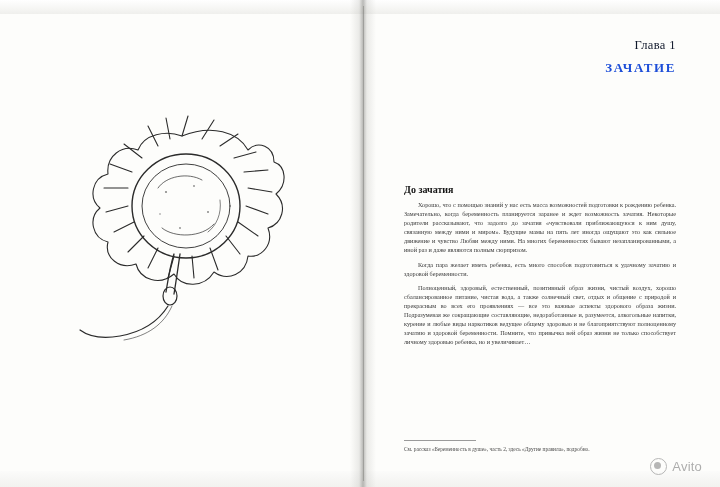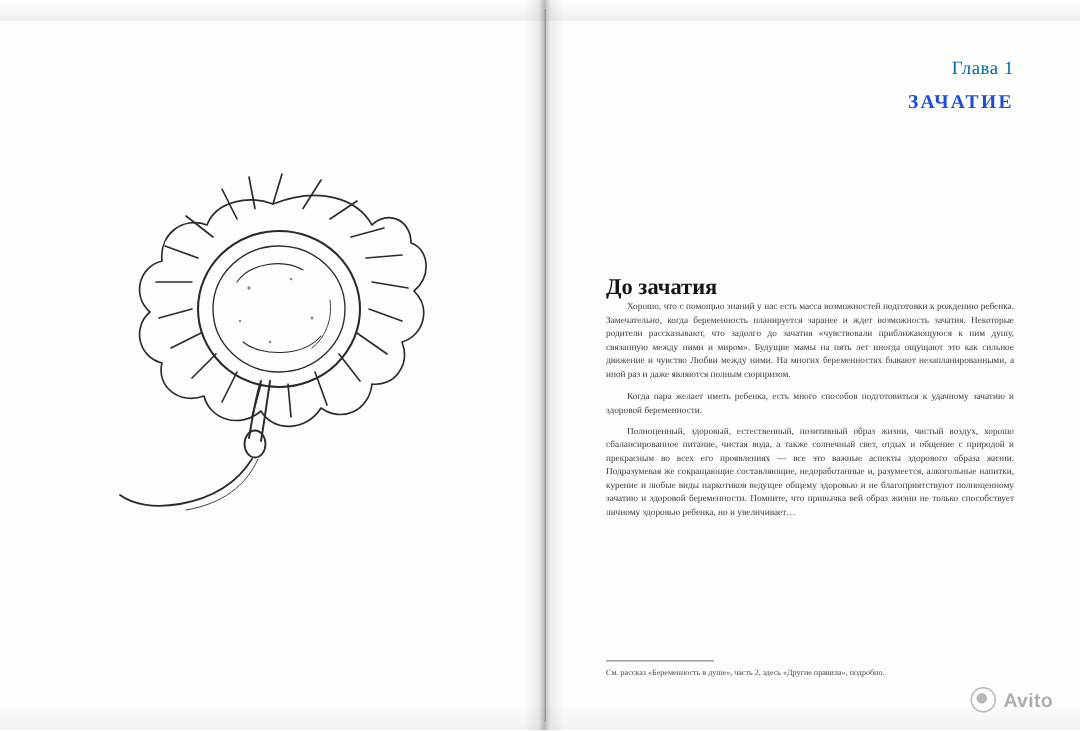--- a/index.html
+++ b/index.html
@@ -77,40 +77,40 @@
   }
   .illustration svg { display: block; }
 
   
   .chapter-num {
     position: absolute;
     right: 44px;
     top: 38px;
     font-size: 12.5px;
     letter-spacing: 0.4px;
-    color: #0369a1;
+    color: #0f172a;
     text-align: right;
     font-family: "Liberation Serif", serif;
   }
   .chapter-title {
     position: absolute;
     right: 44px;
     top: 60px;
     font-size: 13px;
     font-weight: bold;
     letter-spacing: 1.6px;
     color: #1d4ed8;
     text-align: right;
   }
 
   .section-heading {
     position: absolute;
     left: 44px;
     top: 184px;
-    font-size: 15px;
+    font-size: 10px;
     font-weight: bold;
     color: #141414;
   }
 
   .body-col {
     position: absolute;
     left: 44px;
     top: 200px;
     width: 272px;
   }
@@ -167,21 +167,20 @@
     left: 3px; top: 3px;
     width: 7px; height: 7px;
     border-radius: 50%;
     background: #9b9b9b;
   }
   .wm-text {
     font-family: "Liberation Sans", sans-serif;
     font-size: 13px;
     color: #8f8f8f;
     letter-spacing: 0.2px;
-    font-weight: bold;
   }
 </style>
 </head>
 <body>
 
 <div id="page">
 
   <div class="edge-top"></div>
   <div class="edge-bottom"></div>
 

